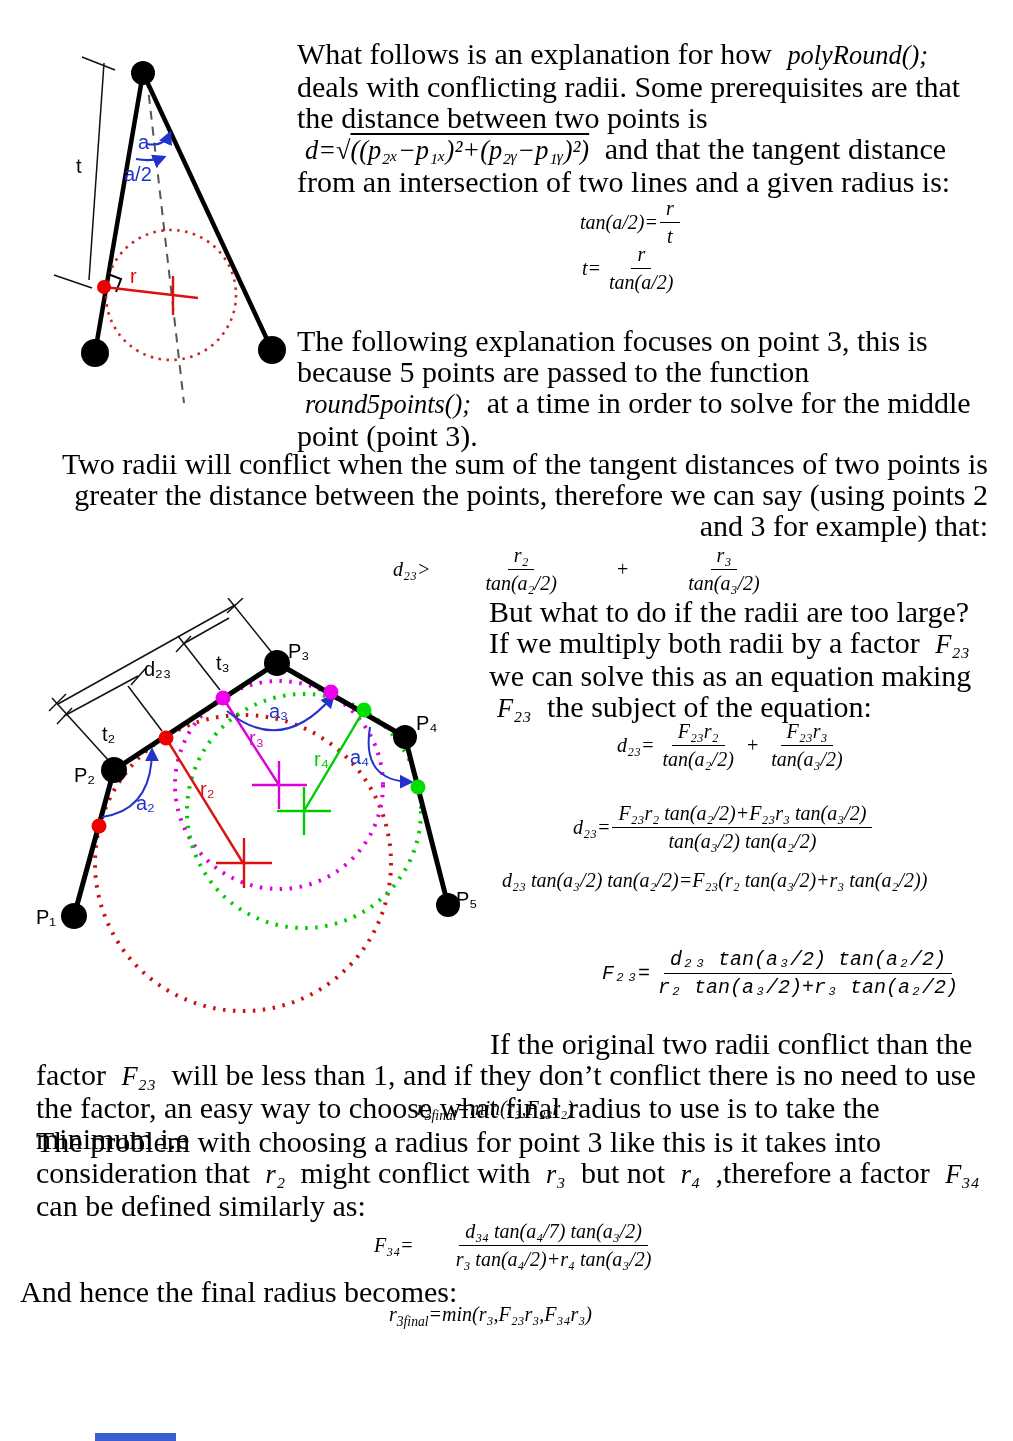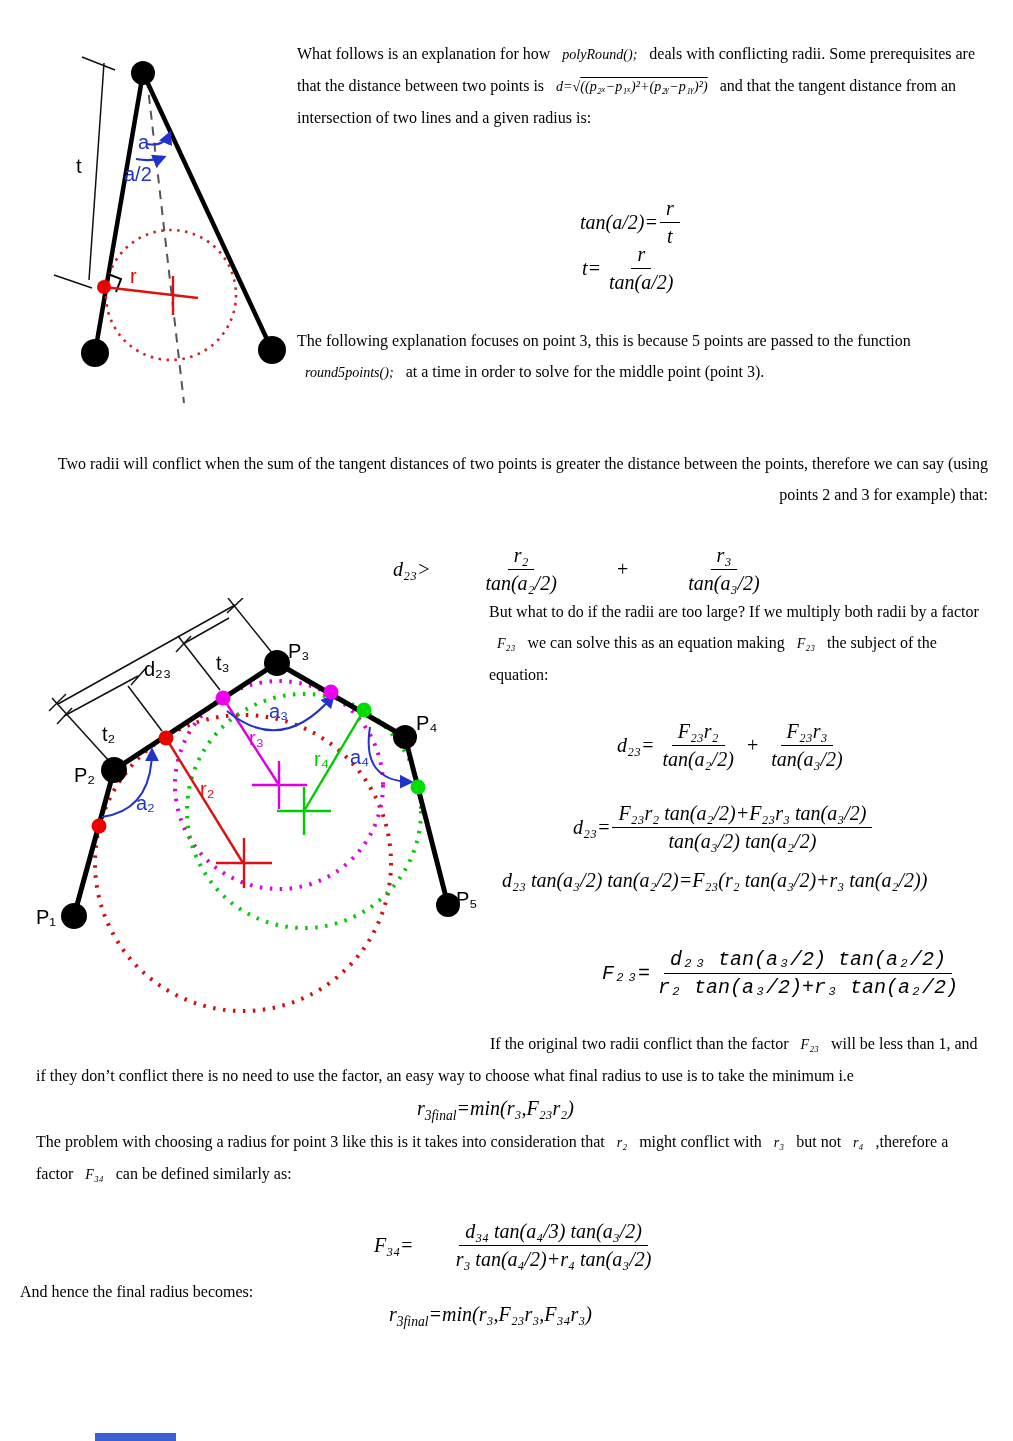--- a/index.html
+++ b/index.html
@@ -1,18 +1,18 @@
 <!DOCTYPE html>
 <html><head>
 <meta charset="utf-8">
 <style>
   html,body{margin:0;padding:0;background:#888;}
   .page{position:relative;width:1013px;height:1441px;background:#ffffff;overflow:hidden;
         font-family:"Liberation Serif","DejaVu Serif",serif;color:#000;}
-  .para{position:absolute;font-size:16px;line-height:31px;text-align:left;}
+  .para{position:absolute;font-size:30px;line-height:31px;text-align:left;}
   .im{font-style:italic;font-size:0.88em;margin:0 8px;white-space:nowrap;}
   .im i{font-style:italic;}
   .ovl{text-decoration:overline;}
   .indent-spacer{float:left;width:454px;height:29px;}
   .formula{position:absolute;display:flex;align-items:center;white-space:nowrap;
            font-style:italic;font-size:20px;font-family:"Liberation Serif","DejaVu Serif",serif;}
   .frac{display:inline-flex;flex-direction:column;align-items:center;margin:0 2px;}
   .frac .num{display:block;padding:0 6px 2px;border-bottom:1.6px solid #000;}
   .frac .den{display:block;padding:2px 6px 0;}
   .formula .op{margin:0 4px;}
@@ -232,21 +232,21 @@
     <span><i>r</i><sub>3final</sub><span>=min(r₃,F₂₃r₂)</span></span>
   </div>
 
   <div class="para" style="left:36px;top:1126px;width:952px;">
     <span>The problem with choosing a radius for point 3 like this is it takes into consideration that </span><span class="im"><i>r₂</i></span><span> might conflict with </span><span class="im"><i>r₃</i></span><span> but not </span><span class="im"><i>r₄</i></span><span> ,therefore a factor </span><span class="im"><i>F₃₄</i></span><span> can be defined similarly as:</span>
   </div>
 
   <div class="formula" style="left:374px;top:1220px;gap:34px;">
     <span>F₃₄=</span>
     <span class="frac">
-        <span class="num">d₃₄ tan(a₄/3) tan(a₃/2)</span>
+        <span class="num">d₃₄ tan(a₄/7) tan(a₃/2)</span>
         <span class="den">r₃ tan(a₄/2)+r₄ tan(a₃/2)</span>
       </span>
   </div>
 
   <div class="para" style="left:20px;top:1276px;width:600px;">And hence the final radius becomes:</div>
 
   <div class="formula" style="left:389px;top:1303px;">
     <span><i>r</i><sub>3final</sub><span>=min(r₃,F₂₃r₃,F₃₄r₃)</span></span>
   </div>
 

